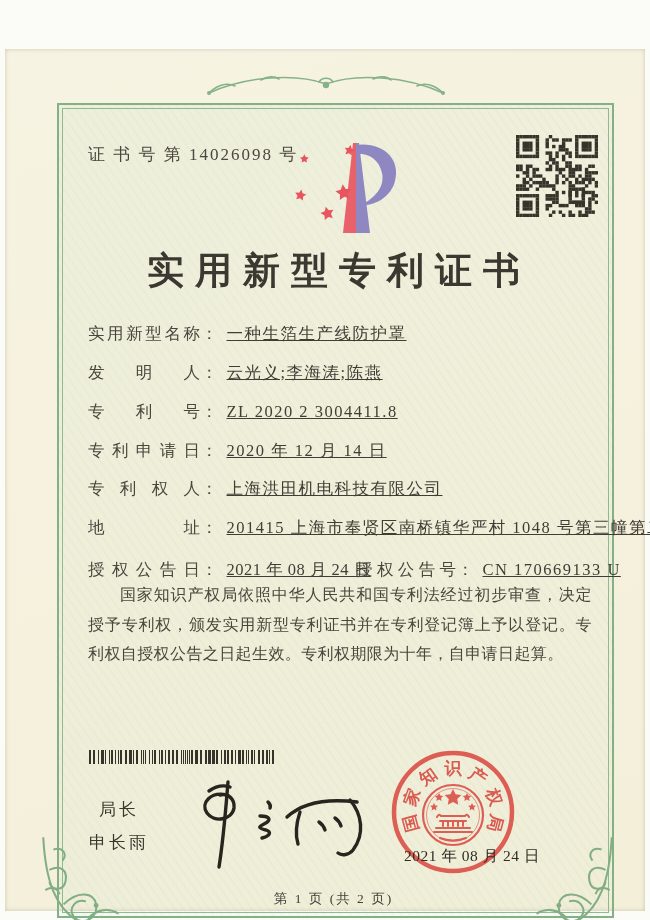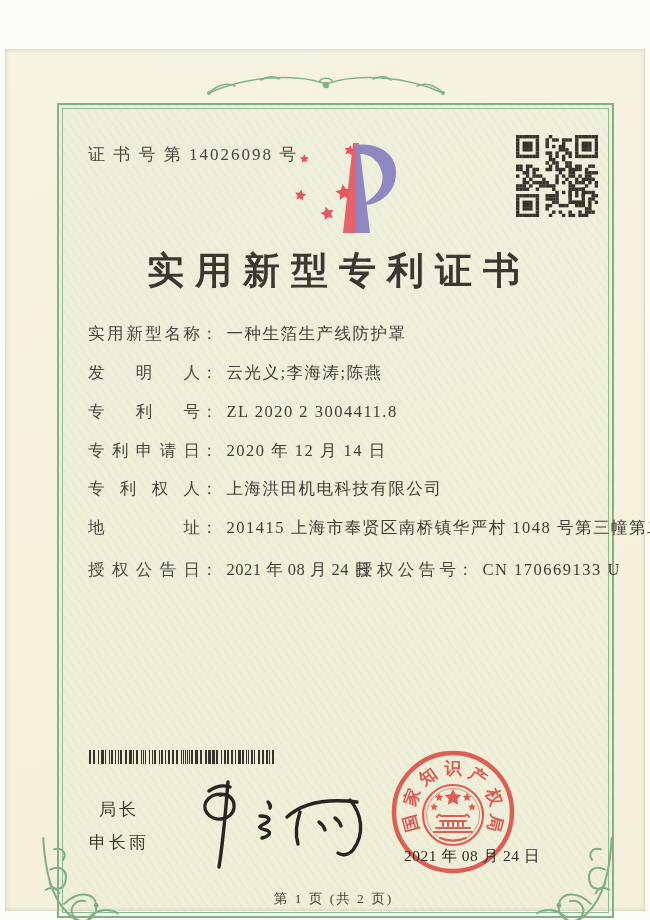--- a/index.html
+++ b/index.html
@@ -40,21 +40,21 @@
   }
   .frow{
     position:absolute;left:83px;width:510px;height:24px;
     font-size:16.5px;color:#45413a;white-space:nowrap;
   }
   .flabel{
     display:inline-block;width:112px;text-align:justify;text-align-last:justify;
     vertical-align:bottom;color:#4a463e;
   }
   .fcolon{margin-left:1px;color:#4a463e;}
-  .fval{margin-left:9px;letter-spacing:1.5px;color:#413d36;}
+  .fval{margin-left:9px;letter-spacing:1.5px;color:#413d36;text-decoration:underline;}
   .fgroup2{position:absolute;left:268px;top:0;}
   .paras{
     position:absolute;left:83px;top:531px;width:504px;
     font-size:16px;line-height:29.5px;color:#4a463d;text-align:justify;
     letter-spacing:.4px;
   }
   .paras p{margin:0;text-indent:2em;}
   .barcode{position:absolute;left:84px;top:701px;width:186px;height:14px;}
   .director{
     position:absolute;left:84px;top:744px;color:#3a372f;
@@ -466,20 +466,21 @@
     <span class="flabel">地址</span><span class="fcolon">：</span><span class="fval">201415 上海市奉贤区南桥镇华严村 1048 号第三幢第二层</span>
   </div>
   <div class="frow" style="top:510px">
     <span class="flabel">授权公告日</span><span class="fcolon">：</span><span class="fval" style="letter-spacing:.5px">2021 年 08 月 24 日</span>
     <span class="fgroup2">
       <span class="flabel" style="width:100px">授权公告号</span><span class="fcolon">：</span><span class="fval">CN 170669133 U</span>
     </span>
   </div>
 
   <div class="paras">
+    <p>国家知识产权局依照中华人民共和国专利法经过初步审查，决定授予专利权，颁发实用新型专利证书并在专利登记簿上予以登记。专利权自授权公告之日起生效。专利权期限为十年，自申请日起算。</p>
   </div>
 
   <div class="barcode" id="barcode-box"><svg width="186" height="14" viewBox="0 0 186 14">
         <rect x="0" y="0" width="2" height="14" fill="#37332b"></rect>
         <rect x="4" y="0" width="2" height="14" fill="#37332b"></rect>
         <rect x="9" y="0" width="1" height="14" fill="#37332b"></rect>
         <rect x="12" y="0" width="3" height="14" fill="#37332b"></rect>
         <rect x="16" y="0" width="1" height="14" fill="#37332b"></rect>
         <rect x="20" y="0" width="1" height="14" fill="#37332b"></rect>
         <rect x="22" y="0" width="2" height="14" fill="#37332b"></rect>

